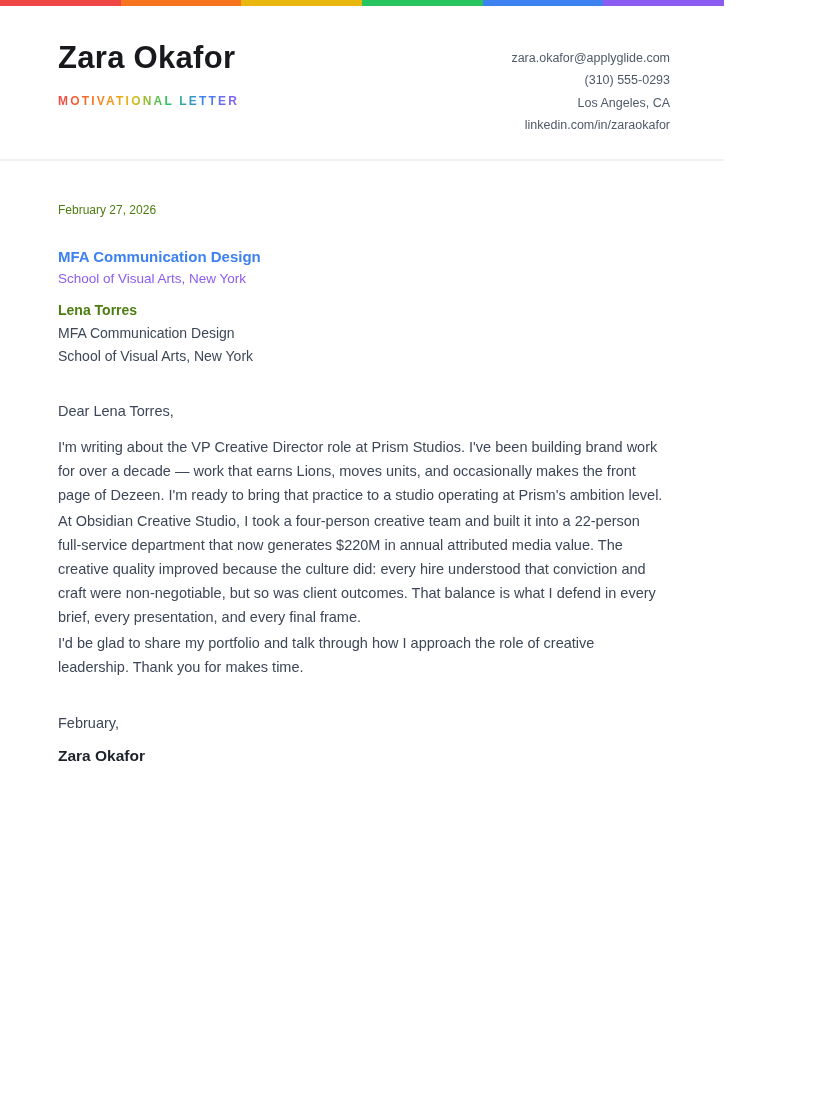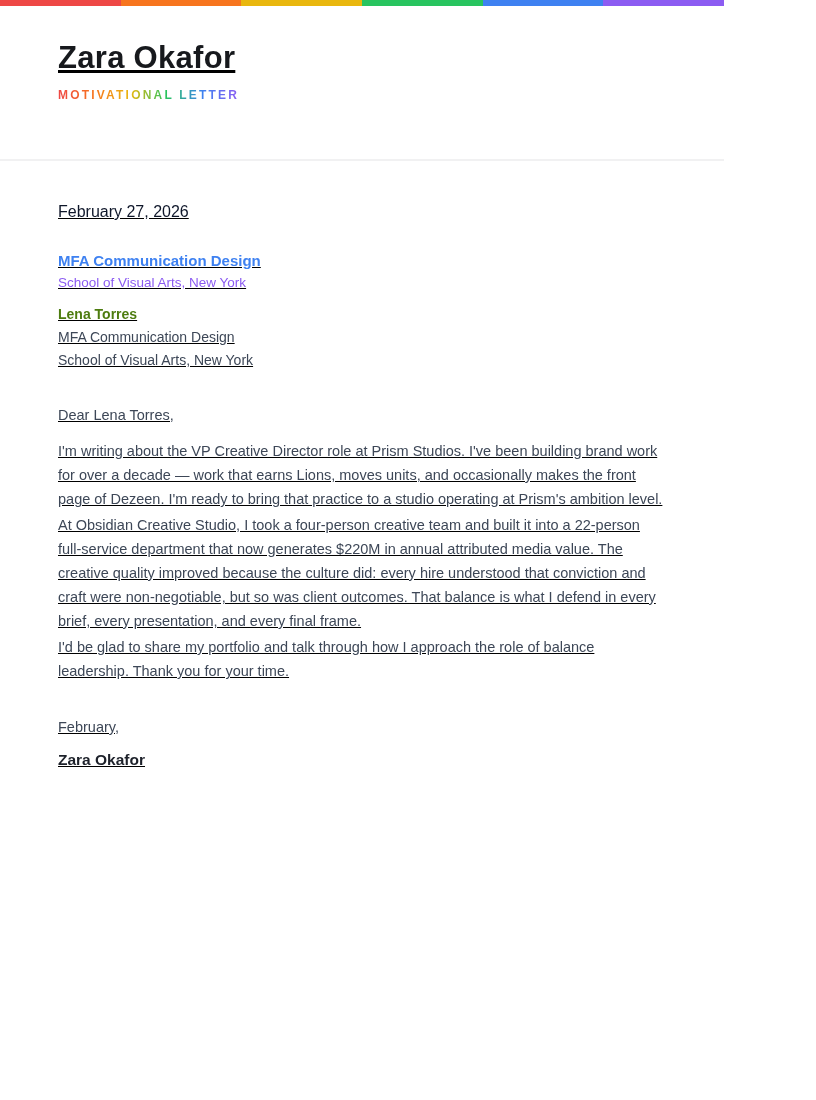--- a/index.html
+++ b/index.html
@@ -7,21 +7,20 @@
     padding: 0;
     background: #ffffff;
     font-family: "Liberation Sans", sans-serif;
   }
   .page {
     position: relative;
     width: 724px;
     height: 1100px;
     background: #ffffff;
     overflow: hidden;
-    text-decoration: underline;
   }
   .stripe {
     display: flex;
     height: 6px;
     width: 100%;
   }
   .stripe .seg { flex: 1 1 0; }
 
   header {
     box-sizing: border-box;
@@ -34,21 +33,21 @@
     background: #ffffff;
   }
   .name-block h1 {
     margin: 0;
     font-size: 31px;
     line-height: 1.05;
     font-weight: bold;
     color: #17191d;
     letter-spacing: 0.3px;
   }
-  .subtitle-wrap { margin-top: 10px; }
+  .subtitle-wrap { margin-top: 16px; }
   .subtitle {
     display: inline-block;
     font-size: 12px;
     font-weight: bold;
     letter-spacing: 2.2px;
     color: #f7751e; 
     -webkit-background-clip: text;
     background-clip: text;
     -webkit-text-fill-color: transparent;
   }
@@ -59,22 +58,22 @@
     color: #4f5a68;
     padding-top: 5px;
   }
 
   main {
     box-sizing: border-box;
     padding: 42px 58px 0 58px;
     color: #3d4757;
   }
   .date {
-    font-size: 16px;
-    color: #0f172a;
+    font-size: 12px;
+    color: #4d7c0f;
   }
   .program-block { margin-top: 31px; }
   .program {
     font-size: 15px;
     font-weight: bold;
     color: #3e81f1;
   }
   .school {
     margin-top: 6px;
     font-size: 13.5px;
@@ -127,39 +126,45 @@
     <div class="seg" style="background: rgb(140, 92, 242);"></div>
   </div>
 
   <header>
     <div class="name-block">
       <h1>Zara Okafor</h1>
       <div class="subtitle-wrap">
         <span class="subtitle" style="background-image: linear-gradient(90deg, rgb(238, 71, 69), rgb(247, 117, 30), rgb(233, 183, 14), rgb(40, 196, 95), rgb(62, 129, 241), rgb(140, 92, 242));">MOTIVATIONAL LETTER</span>
       </div>
     </div>
+    <div class="contact">
+      <div>zara.okafor@applyglide.com</div>
+      <div>(310) 555-0293</div>
+      <div>Los Angeles, CA</div>
+      <div>linkedin.com/in/zaraokafor</div>
+    </div>
   </header>
 
   <main>
     <div class="date">February 27, 2026</div>
 
     <div class="program-block">
       <div class="program">MFA Communication Design</div>
       <div class="school">School of Visual Arts, New York</div>
     </div>
 
     <div class="recipient-block">
       <div class="recipient-name">Lena Torres</div>
       <div>MFA Communication Design</div>
       <div>School of Visual Arts, New York</div>
     </div>
 
     <p class="salutation">Dear Lena Torres,</p>
 
     <p class="para">I'm writing about the VP Creative Director role at Prism Studios. I've been building brand work for over a decade — work that earns Lions, moves units, and occasionally makes the front page of Dezeen. I'm ready to bring that practice to a studio operating at Prism's ambition level.</p>
     <p class="para">At Obsidian Creative Studio, I took a four-person creative team and built it into a 22-person full-service department that now generates $220M in annual attributed media value. The creative quality improved because the culture did: every hire understood that conviction and craft were non-negotiable, but so was client outcomes. That balance is what I defend in every brief, every presentation, and every final frame.</p>
-    <p class="para">I'd be glad to share my portfolio and talk through how I approach the role of balance leadership. Thank you for your time.</p>
+    <p class="para">I'd be glad to share my portfolio and talk through how I approach the role of creative leadership. Thank you for makes time.</p>
 
     <p class="closing">February,</p>
     <p class="signature">Zara Okafor</p>
   </main>
 
 </div>
 
 </body></html>

